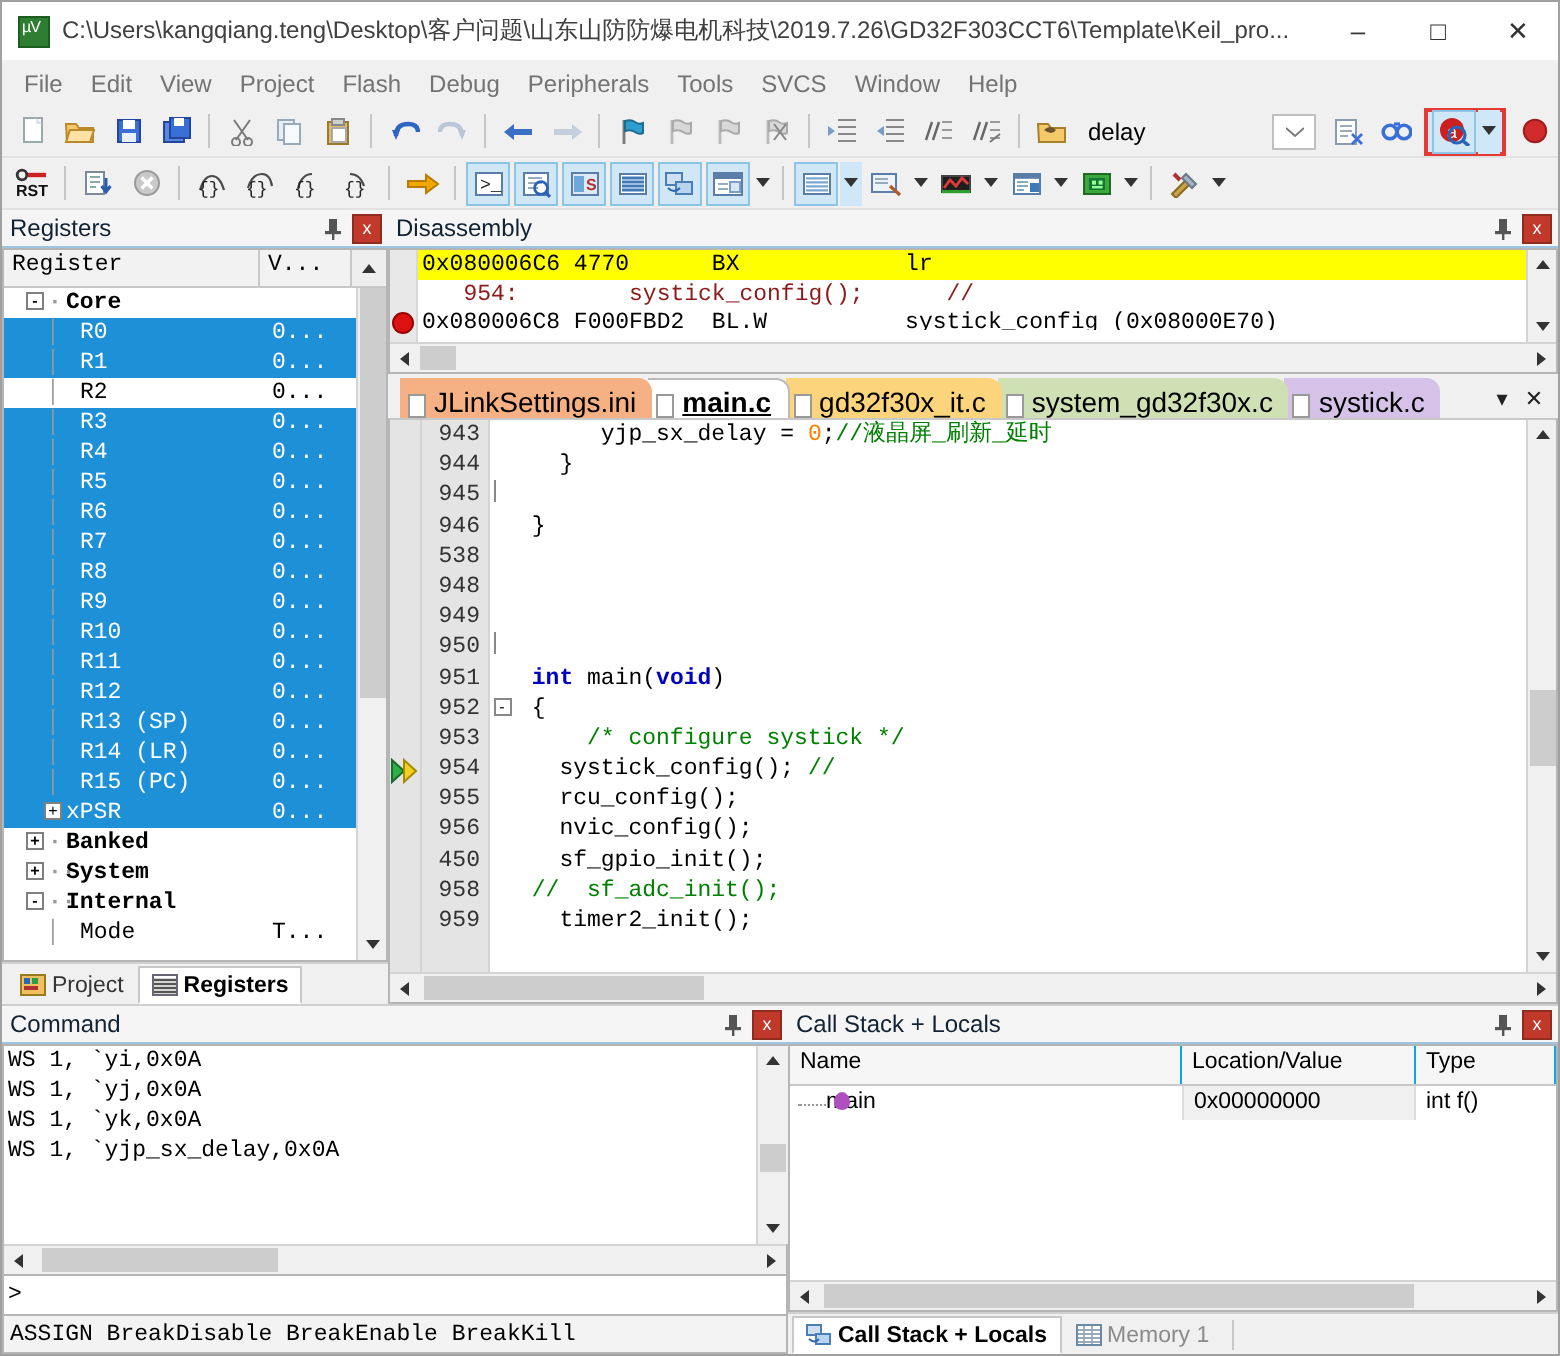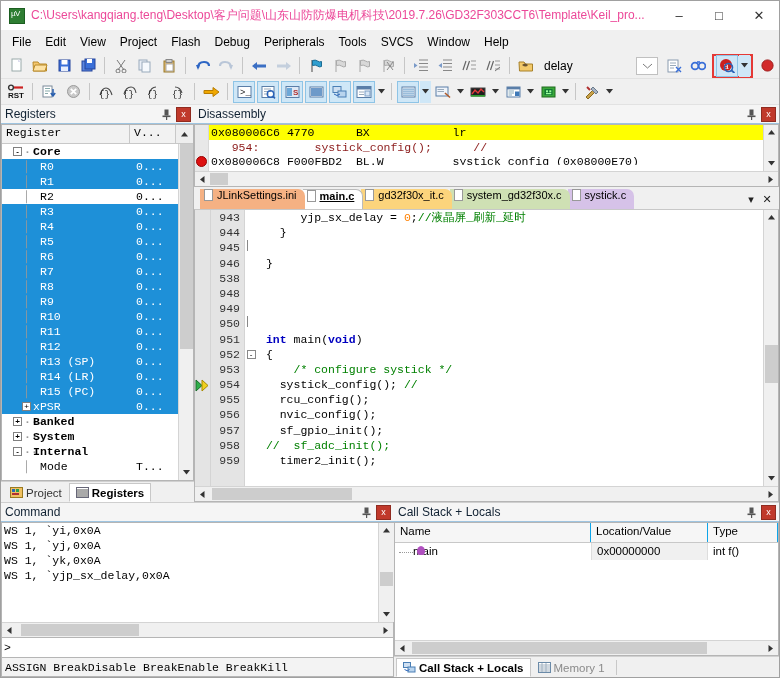--- a/index.html
+++ b/index.html
@@ -43,21 +43,21 @@
     position: absolute;
     left: 1px; top: 0px;
     font-size: 8px;
     color: #fff;
     font-family: "Liberation Sans", sans-serif;
     letter-spacing: -0.5px;
   }
   .title-text {
     flex: 1 1 auto;
     font-size: 12px;
-    color: #ec4899;
+    color: #404040;
     white-space: nowrap;
     overflow: hidden;
   }
   .win-btns { display: flex; flex: 0 0 auto; height: 30px; }
   .win-btn {
     width: 40px; height: 30px;
     display: flex; align-items: center; justify-content: center;
     font-size: 13px; color: #333;
   }
 
@@ -66,21 +66,21 @@
     height: 22px;
     flex: 0 0 22px;
     display: flex;
     align-items: center;
     background: #f0f0f0;
     padding-left: 4px;
   }
   .menu-item {
     padding: 2px 7px;
     font-size: 12px;
-    color: #000000;
+    color: #737373;
     cursor: default;
   }
 
   
   .toolbar {
     height: 26px;
     flex: 0 0 26px;
     display: flex;
     align-items: center;
     background: #f0f0f0;
@@ -351,23 +351,23 @@
     height: 22px;
     flex: 0 0 22px;
     display: flex;
     align-items: flex-end;
     background: #f0f0f0;
     padding-left: 6px;
     overflow: hidden;
   }
   .ed-tab {
     height: 20px;
-    display: flex; align-items: flex-start;
+    display: flex; align-items: flex-end;
     padding: 0 8px 0 4px;
-    font-size: 11px;
+    font-size: 14px;
     color: #000;
     border-radius: 0 7px 0 0;
     margin-right: -2px;
     white-space: nowrap;
     position: relative;
   }
   .ed-tab .pg {
     width: 9px; height: 12px;
     background: #fff;
     border: 1px solid #999;
@@ -1198,21 +1198,21 @@
               <div class="ln">538</div>
               <div class="ln">948</div>
               <div class="ln">949</div>
               <div class="ln">950</div>
               <div class="ln">951</div>
               <div class="ln">952</div>
               <div class="ln">953</div>
               <div class="ln">954</div>
               <div class="ln">955</div>
               <div class="ln">956</div>
-              <div class="ln">957</div>
+              <div class="ln">450</div>
               <div class="ln">958</div>
               <div class="ln">959</div>
             </div>
           <div class="ed-fold" id="ed-fold">
               <div class="ln"></div>
               <div class="ln"></div>
               <div class="ln"><span class="fold-line"></span></div>
               <div class="ln"></div>
               <div class="ln"></div>
               <div class="ln"></div>

